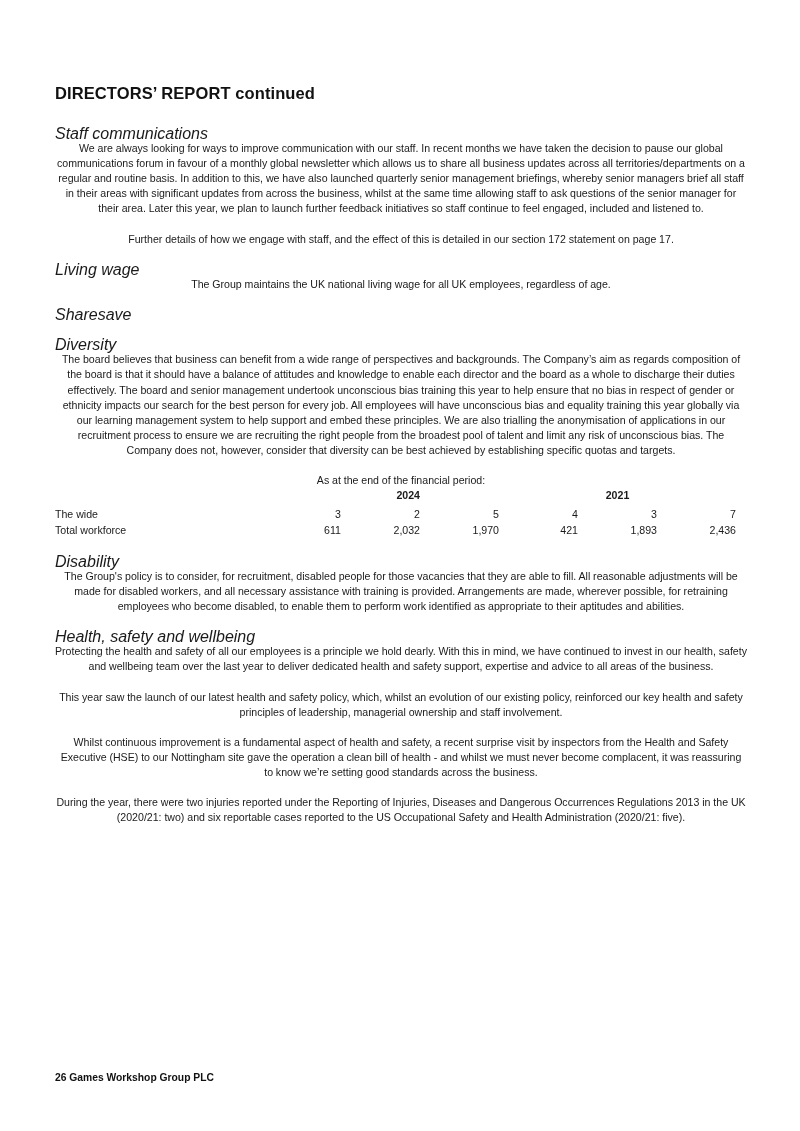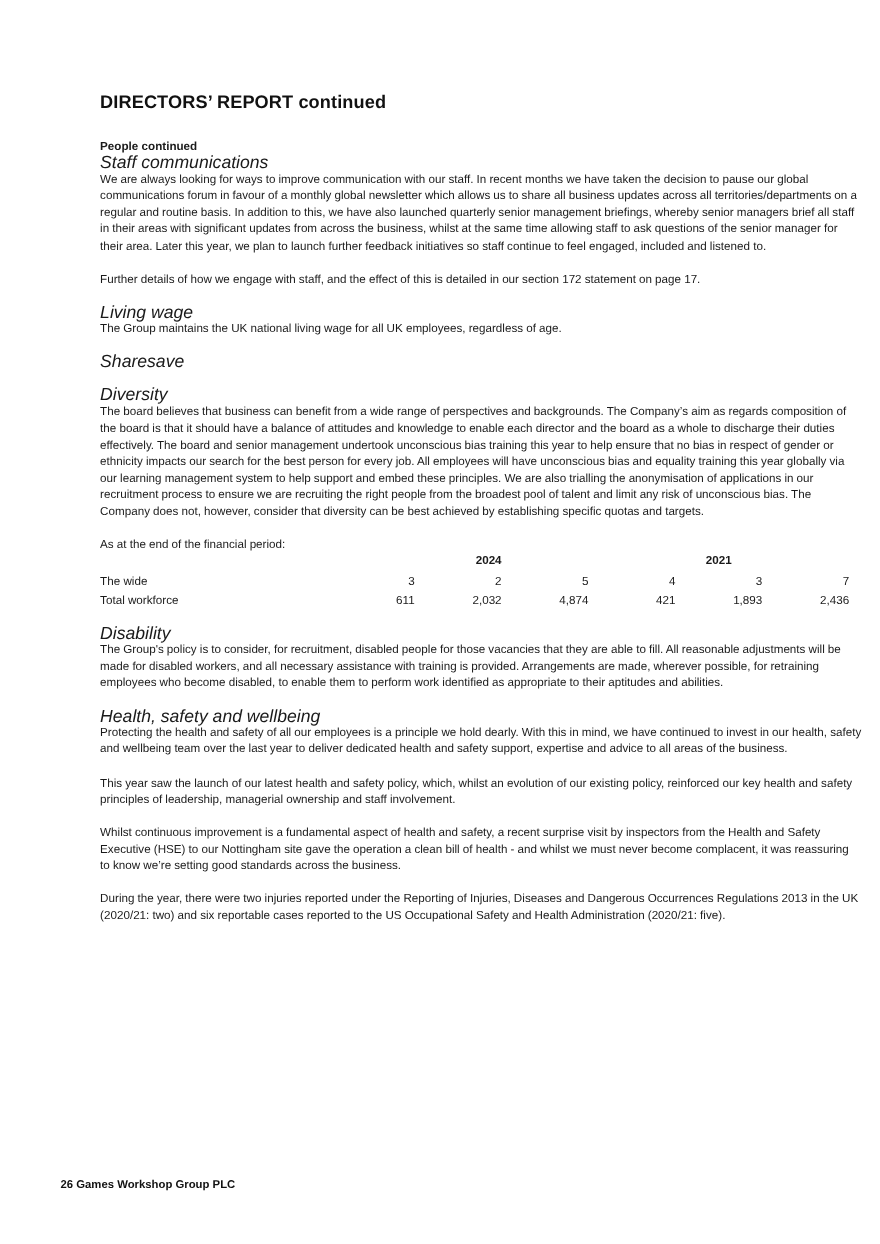--- a/index.html
+++ b/index.html
@@ -21,21 +21,20 @@
     width: 800px;
     height: 1131px;
     background: #ffffff;
     overflow: hidden;
   }
   .content {
     position: absolute;
     left: 55px;
     top: 84px;
     width: 692px;
-    margin-left: 36px;
   }
   h1.doc-title {
     font-size: 16.5px;
     font-weight: bold;
     letter-spacing: 0.1px;
     margin: 0 0 23px 0;
     line-height: 1.15;
     color: #111111;
   }
   .sec-head-bold {
@@ -47,21 +46,21 @@
   .sec-head-italic {
     font-size: 16px;
     font-style: italic;
     line-height: 15.1px;
     margin: 0;
   }
   p.body-text {
     font-size: 10.6px;
     line-height: 15.1px;
     margin: 0;
-    text-align: left;
+    text-align: center;
     word-spacing: -0.1px;
   }
   .gap-para {
     height: 15.1px;
   }
   .gap-section {
     height: 15.1px;
   }
   
   table.diversity {
@@ -115,21 +114,20 @@
 </style>
 </head>
 <body>
 
 <div class="page">
 
   <div class="content">
 
     <h1 class="doc-title">DIRECTORS’ REPORT continued</h1>
 
-    <div class="sec-head-bold">People continued</div>
     <div class="sec-head-italic">Staff communications</div>
     <p class="body-text">We are always looking for ways to improve communication with our staff. In recent months we have taken the decision to pause our global communications forum in favour of a monthly global newsletter which allows us to share all business updates across all territories/departments on a regular and routine basis. In addition to this, we have also launched quarterly senior management briefings, whereby senior managers brief all staff in their areas with significant updates from across the business, whilst at the same time allowing staff to ask questions of the senior manager for their area. Later this year, we plan to launch further feedback initiatives so staff continue to feel engaged, included and listened to.</p>
     <div class="gap-para"></div>
     <p class="body-text">Further details of how we engage with staff, and the effect of this is detailed in our section 172 statement on page 17.</p>
 
     <div class="gap-section"></div>
 
     <div class="sec-head-italic">Living wage</div>
     <p class="body-text">The Group maintains the UK national living wage for all UK employees, regardless of age.</p>
 
@@ -174,21 +172,21 @@
           <td class="num b">2</td>
           <td class="num b">5</td>
           <td class="num n">4</td>
           <td class="num n">3</td>
           <td class="num n">7</td>
         </tr>
         <tr class="data-row">
           <td class="lbl">Total workforce</td>
           <td class="num b">611</td>
           <td class="num b">2,032</td>
-          <td class="num b">4,874</td>
+          <td class="num b">1,970</td>
           <td class="num n">421</td>
           <td class="num n">1,893</td>
           <td class="num n">2,436</td>
         </tr>
       </tbody>
     </table>
 
     <div class="gap-section"></div>
 
     <div class="sec-head-italic">Disability</div>

